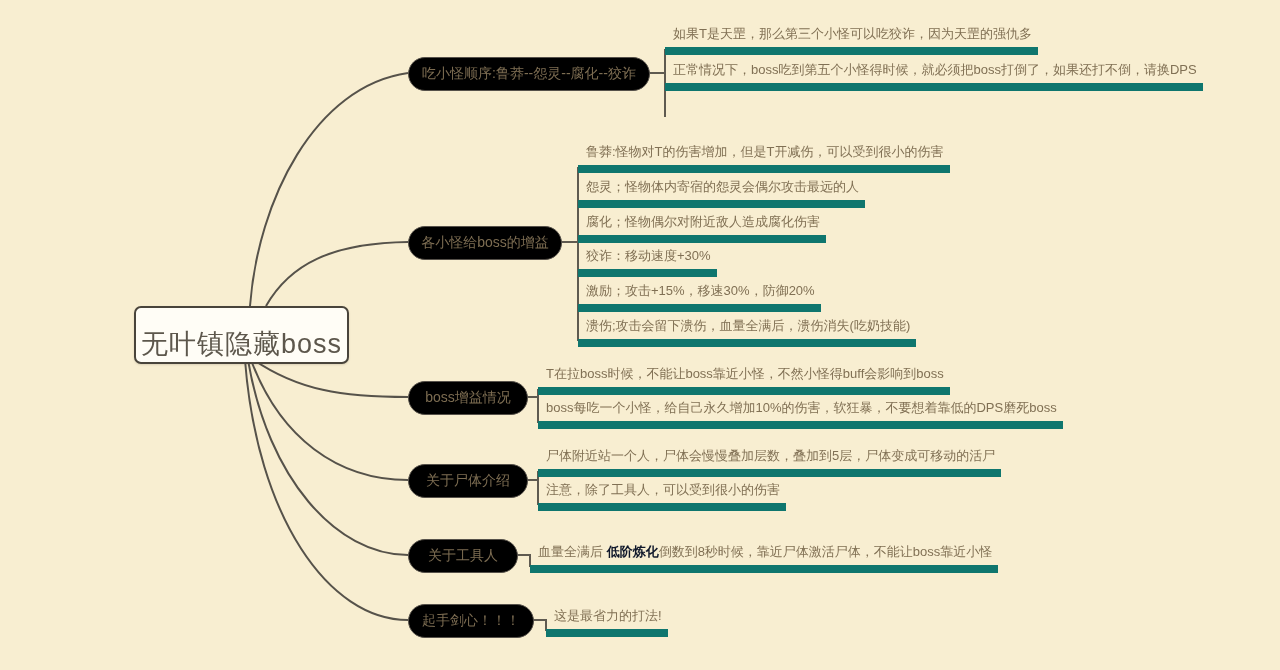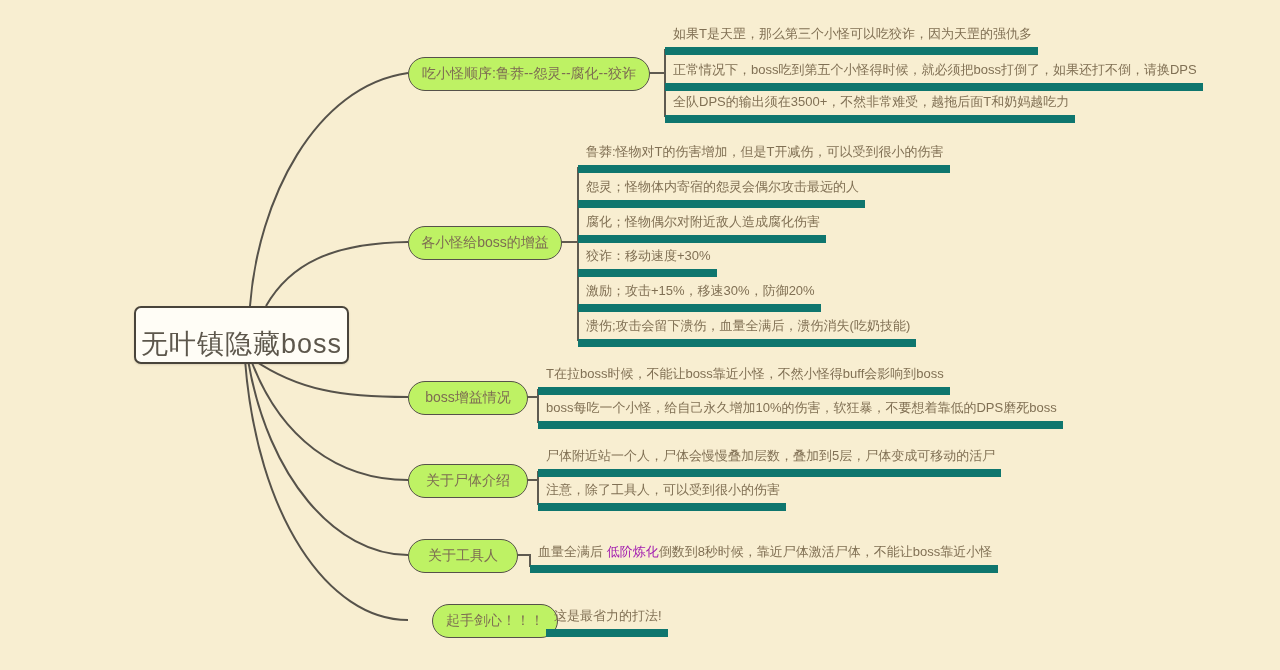--- a/index.html
+++ b/index.html
@@ -7,28 +7,28 @@
   .canvas{position:relative;width:1280px;height:670px;background:#f8eed1;overflow:hidden;}
   .connectors{position:absolute;left:0;top:0;width:1280px;height:670px;}
   .root-node{
     position:absolute;display:flex;align-items:flex-end;justify-content:center;
     background:#fffdf6;border:2px solid #49443b;border-radius:7px;
     font-size:27px;color:#5d574c;letter-spacing:1px;white-space:nowrap;
     box-shadow:0 1px 2px rgba(90,80,60,.18);
   }
   .pill{
     position:absolute;display:flex;align-items:center;justify-content:center;
-    background:#bef264;border:1.5px solid #56514a;border-radius:17px;
+    background:#000000;border:1.5px solid #56514a;border-radius:17px;
     font-size:14px;color:#7d6d52;white-space:nowrap;
   }
   .leaf{
     position:absolute;font-size:13px;line-height:20px;color:#807054;
     padding:0 6px 3px 8px;border-bottom:8px solid #0f766e;white-space:nowrap;
   }
-  .leaf b{font-weight:normal;color:#a21caf;}
+  .leaf b{font-weight:bold;color:#0f172a;}
 </style>
 </head>
 <body>
 
 <div class="canvas">
 
   <svg class="connectors" viewBox="0 0 1280 670">
     <g stroke="#56524a" stroke-width="2" fill="none">
       <path d="M250 306 C258 200 315 86 408 73"></path>
       <path d="M266 306 C290 264 332 243 408 242"></path>
@@ -59,32 +59,29 @@
   </div>
   <div class="pill" style="left:408px;top:226px;width:152px;height:32px">
     <span>各小怪给boss的增益</span>
   </div>
   <div class="pill" style="left:408px;top:464px;width:118px;height:32px">
     <span>关于尸体介绍</span>
   </div>
   <div class="pill" style="left:408px;top:539px;width:108px;height:32px">
     <span>关于工具人</span>
   </div>
-  <div class="pill" style="left:432px;top:604px;width:124px;height:32px">
+  <div class="pill" style="left:408px;top:604px;width:124px;height:32px">
     <span>起手剑心！！！</span>
   </div>
 
   <div class="leaf" style="left:665px;top:24px">
     <span>如果T是天罡，那么第三个小怪可以吃狡诈，因为天罡的强仇多</span>
   </div>
   <div class="leaf" style="left:665px;top:60px">
     <span>正常情况下，boss吃到第五个小怪得时候，就必须把boss打倒了，如果还打不倒，请换DPS</span>
-  </div>
-  <div class="leaf" style="left:665px;top:92px">
-    <span>全队DPS的输出须在3500+，不然非常难受，越拖后面T和奶妈越吃力</span>
   </div>
 
   <div class="leaf" style="left:578px;top:142px">
     <span>鲁莽:怪物对T的伤害增加，但是T开减伤，可以受到很小的伤害</span>
   </div>
   <div class="leaf" style="left:578px;top:177px">
     <span>怨灵；怪物体内寄宿的怨灵会偶尔攻击最远的人</span>
   </div>
   <div class="leaf" style="left:578px;top:212px">
     <span>腐化；怪物偶尔对附近敌人造成腐化伤害</span>

